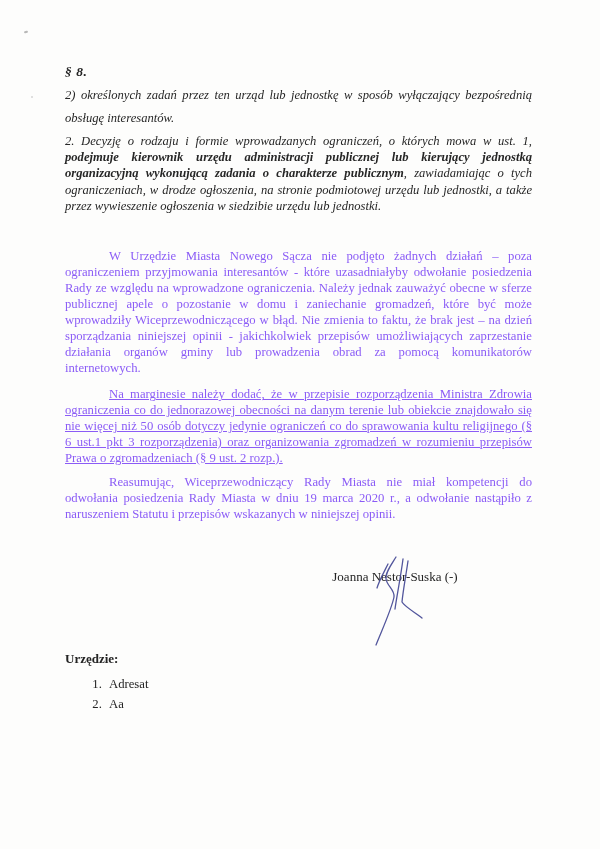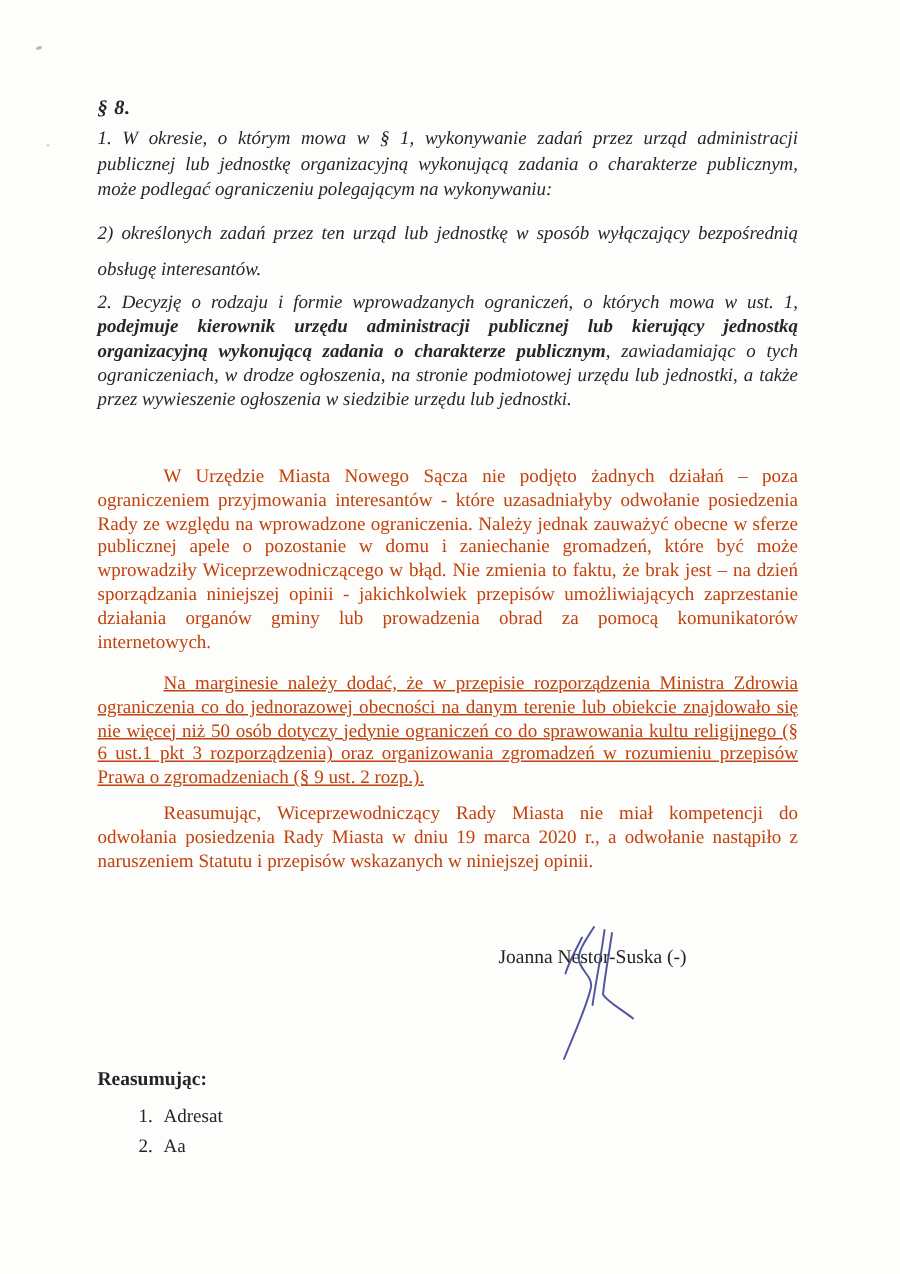--- a/index.html
+++ b/index.html
@@ -25,21 +25,21 @@
     font-style:italic;font-size:12.6px;line-height:1.36;
     text-align:justify;color:#262626;
   }
   .quote.p1{margin-bottom:9px;}
   .quote.pt1{margin-bottom:11px;}
   .quote.pt2{margin-bottom:2px;line-height:1.85;}
   .quote.p2{margin-bottom:0;line-height:1.3;font-family:Liberation Serif, serif;}
   .quote .b{font-weight:bold;}
   .body-par{
     font-size:12.7px;line-height:1.25;text-align:justify;
-    text-indent:44px;color:#c2410c;margin-bottom:7px;
+    text-indent:44px;color:#8b5cf6;margin-bottom:7px;
   }
   .body-par.first{margin-top:35px;}
   .body-par.mid{margin-top:11px;margin-bottom:8px;text-decoration:underline;}
   .body-par.last{margin-top:8px;}
   .sig-block{
     position:relative;
     margin-left:225px;margin-top:47px;
     width:210px;text-align:center;
   }
   .sig-title{font-weight:bold;font-size:13px;line-height:1.2;}
@@ -56,21 +56,20 @@
 </head>
 <body>
 
 <div class="page">
 
   <div class="speck s1"></div>
   <div class="speck s2"></div>
 
   <h3 class="heading">§ 8.</h3>
 
-  <p class="quote p1">1. W okresie, o którym mowa w § 1, wykonywanie zadań przez urząd administracji publicznej lub jednostkę organizacyjną wykonującą zadania o charakterze publicznym, może podlegać ograniczeniu polegającym na wykonywaniu:</p>
 
 
   <p class="quote pt2">2) określonych zadań przez ten urząd lub jednostkę w sposób wyłączający bezpośrednią obsługę interesantów.</p>
 
   <p class="quote p2"><span>2. Decyzję o rodzaju i formie wprowadzanych ograniczeń, o których mowa w ust. 1, </span><span class="b">podejmuje kierownik urzędu administracji publicznej lub kierujący jednostką organizacyjną wykonującą zadania o charakterze publicznym</span><span>, zawiadamiając o tych ograniczeniach, w drodze ogłoszenia, na stronie podmiotowej urzędu lub jednostki, a także przez wywieszenie ogłoszenia w siedzibie urzędu lub jednostki.</span></p>
 
   <p class="body-par first">W Urzędzie Miasta Nowego Sącza nie podjęto żadnych działań – poza ograniczeniem przyjmowania interesantów - które uzasadniałyby odwołanie posiedzenia Rady ze względu na wprowadzone ograniczenia. Należy jednak zauważyć obecne w sferze publicznej apele o pozostanie w domu i zaniechanie gromadzeń, które być może wprowadziły Wiceprzewodniczącego w błąd. Nie zmienia to faktu, że brak jest – na dzień sporządzania niniejszej opinii - jakichkolwiek przepisów umożliwiających zaprzestanie działania organów gminy lub prowadzenia obrad za pomocą komunikatorów internetowych.</p>
 
   <p class="body-par mid">Na marginesie należy dodać, że w przepisie rozporządzenia Ministra Zdrowia ograniczenia co do jednorazowej obecności na danym terenie lub obiekcie znajdowało się nie więcej niż 50 osób dotyczy jedynie ograniczeń co do sprawowania kultu religijnego (§ 6 ust.1 pkt 3 rozporządzenia) oraz organizowania zgromadzeń w rozumieniu przepisów Prawa o zgromadzeniach (§ 9 ust. 2 rozp.).</p>
 
@@ -82,20 +81,20 @@
       <g fill="none" stroke="#3b3f8f" stroke-width="1.3" stroke-linecap="round" opacity="0.88">
         <path d="M38,2 C33,10 27,18 28,24 C29,31 37,35 36,42 C34,53 24,75 18,90"></path>
         <path d="M30,9 C26,17 21,26 19,33"></path>
         <path d="M45,4 C43,20 39,40 37,54"></path>
         <path d="M50,6 C48,20 45,36 44,47 C47,52 58,58 64,63"></path>
       </g>
     </svg>
   </div>
 
   <div class="dist">
-    <div class="dist-heading">Reasumując:</div>
+    <div class="dist-heading">Urzędzie:</div>
     <ol>
       <li>Adresat</li>
       <li>Aa</li>
     </ol>
   </div>
 
 </div>
 
 </body></html>

